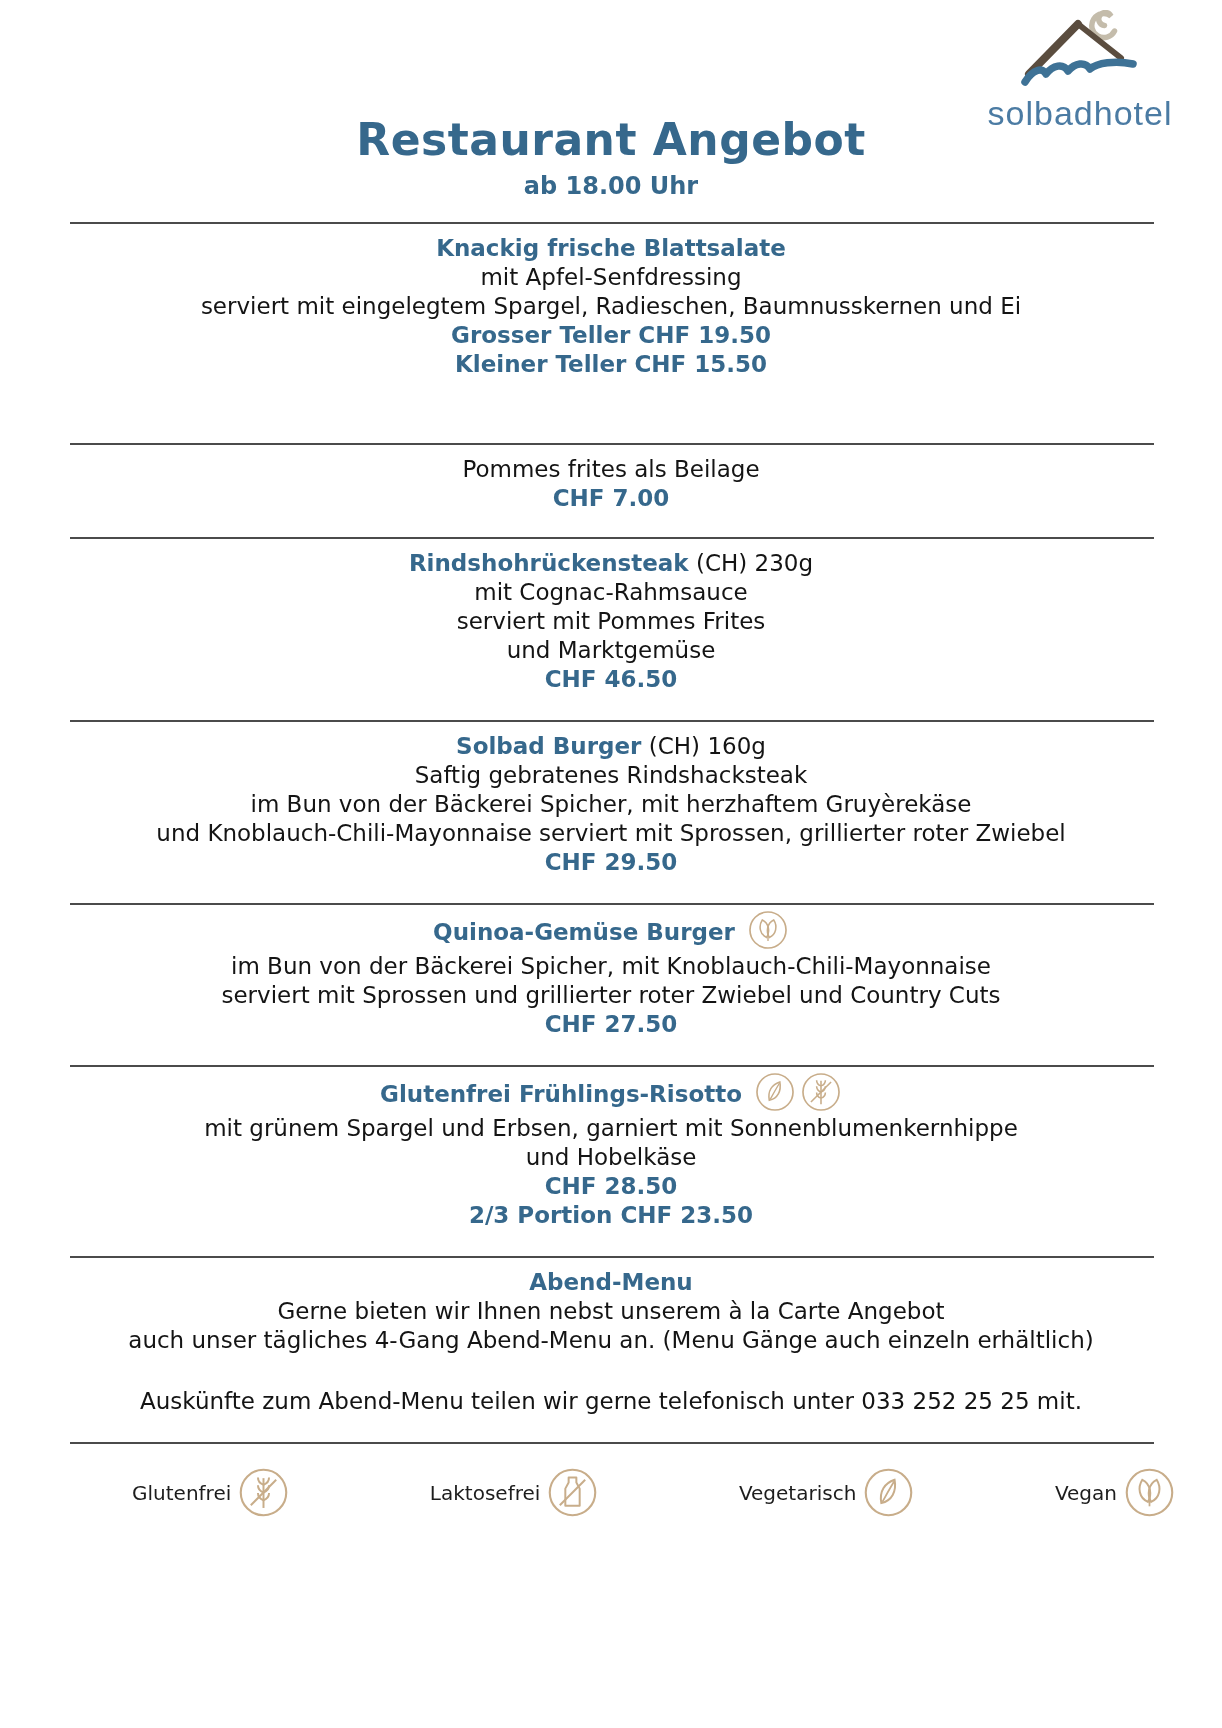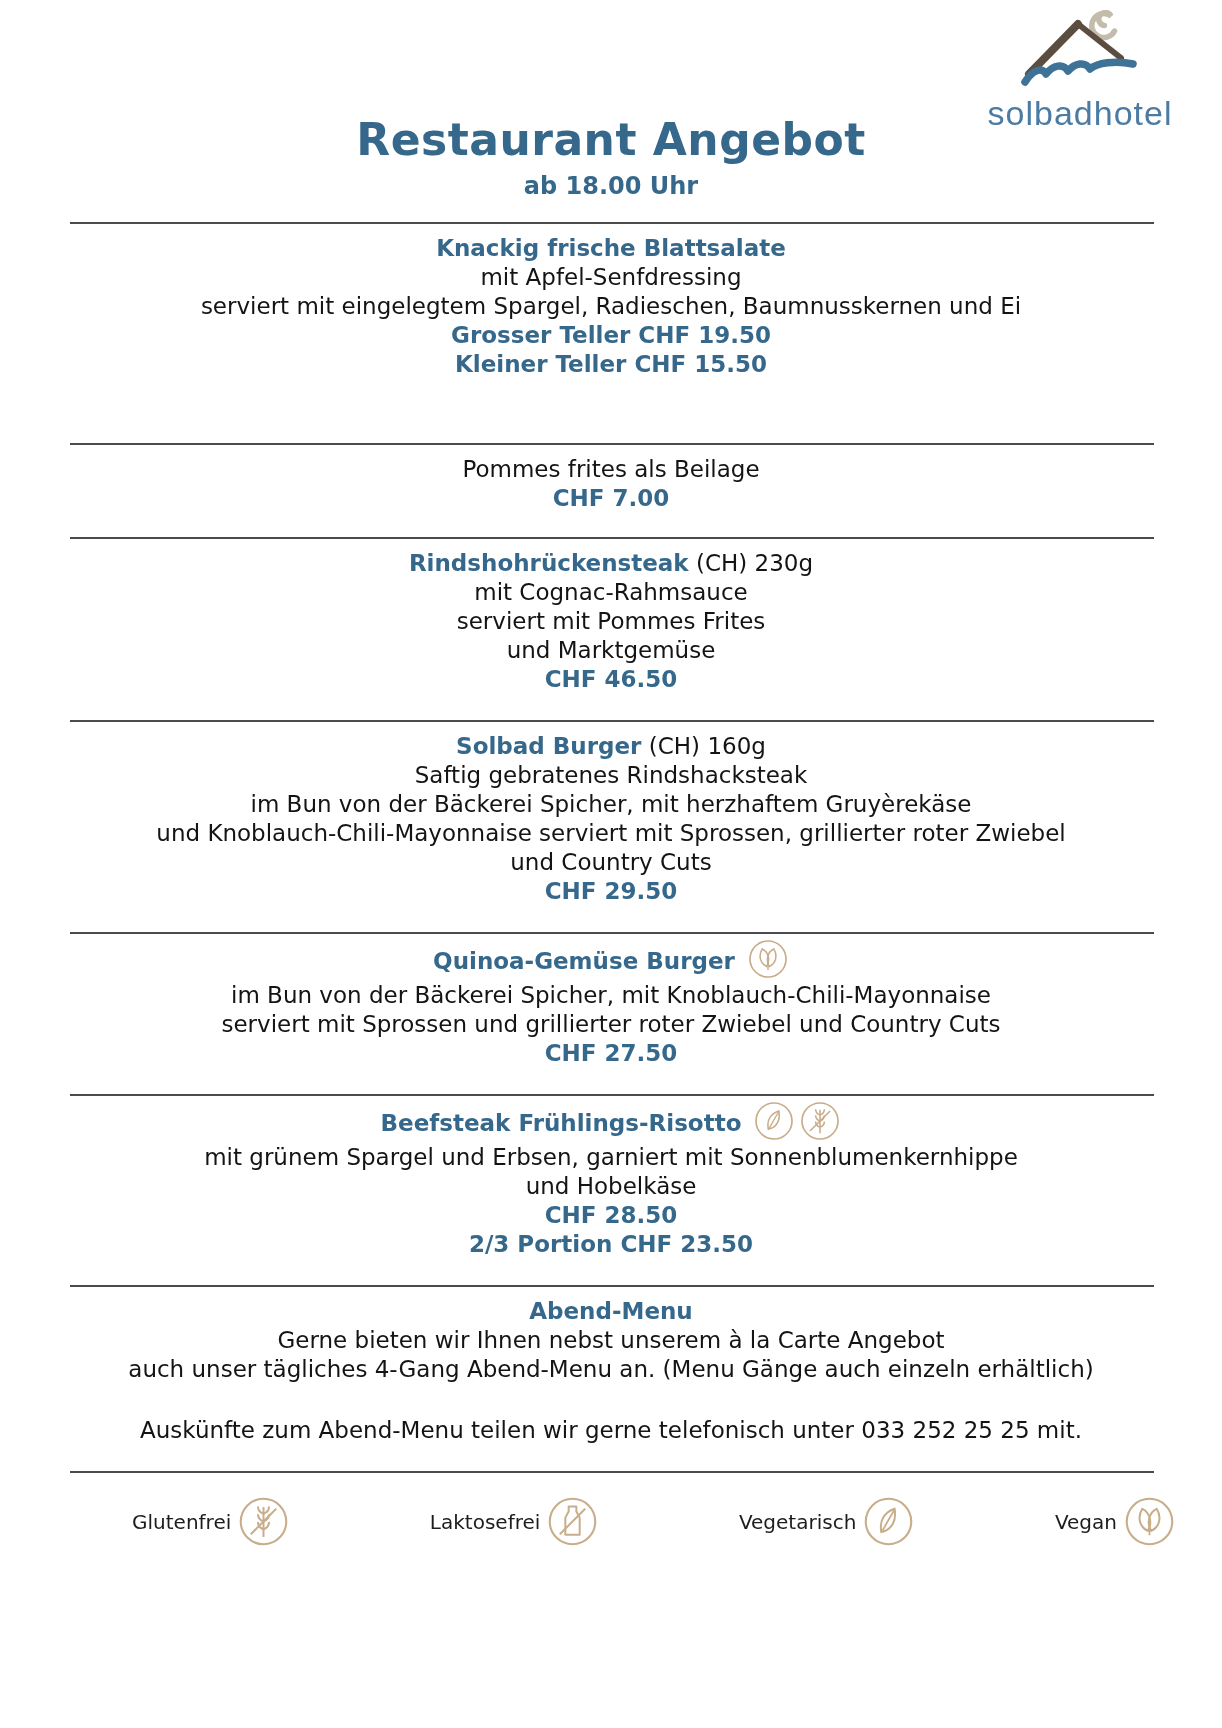--- a/index.html
+++ b/index.html
@@ -96,42 +96,41 @@
           <p class="price">CHF 46.50</p>
         </div>
       </section>
       <hr class="rule">
       <section class="menu-section s3">
         <div class="block">
           <p class="item-head"><span class="item-title">Solbad Burger</span><span class="item-suffix"> (CH) 160g</span></p>
           <p class="desc">Saftig gebratenes Rindshacksteak</p>
           <p class="desc">im Bun von der Bäckerei Spicher, mit herzhaftem Gruyèrekäse</p>
           <p class="desc">und Knoblauch-Chili-Mayonnaise serviert mit Sprossen, grillierter roter Zwiebel</p>
-          <p class="desc">und Country Cuts</p>
           <p class="price">CHF 29.50</p>
         </div>
       </section>
       <hr class="rule">
       <section class="menu-section s4">
         <div class="block">
           <p class="item-head"><span class="item-title">Quinoa-Gemüse Burger</span><span class="h-icon"><svg viewBox="0 0 48 48" fill="none" xmlns="http://www.w3.org/2000/svg">
                 <circle cx="24" cy="24" r="20.6" stroke="#c8ad8a" stroke-width="1.9" fill="none"></circle>
                 <path d="M22.5 32.5 C 14.5 29, 13 19.5, 17.5 12.5 C 25 16, 26.5 26, 22.5 32.5 Z" stroke="#c8ad8a" stroke-width="1.8"></path>
                 <path d="M25.5 32.5 C 33.5 29, 35 19.5, 30.5 12.5 C 23 16, 21.5 26, 25.5 32.5 Z" stroke="#c8ad8a" stroke-width="1.8"></path>
                 <path d="M24 36.5 C 24 31, 24 26, 24 21" stroke="#c8ad8a" stroke-width="1.6"></path>
               </svg></span></p>
           <p class="desc">im Bun von der Bäckerei Spicher, mit Knoblauch-Chili-Mayonnaise</p>
           <p class="desc">serviert mit Sprossen und grillierter roter Zwiebel und Country Cuts</p>
           <p class="price">CHF 27.50</p>
         </div>
       </section>
       <hr class="rule">
       <section class="menu-section s5">
         <div class="block">
-          <p class="item-head"><span class="item-title">Beefsteak Frühlings-Risotto</span><span class="h-icon"><svg viewBox="0 0 48 48" fill="none" xmlns="http://www.w3.org/2000/svg">
+          <p class="item-head"><span class="item-title">Glutenfrei Frühlings-Risotto</span><span class="h-icon"><svg viewBox="0 0 48 48" fill="none" xmlns="http://www.w3.org/2000/svg">
                 <circle cx="24" cy="24" r="20.6" stroke="#c8ad8a" stroke-width="1.9" fill="none"></circle>
                 <path d="M29.5 12.5 C 20.5 15.5, 15.5 23, 17.5 33.5 C 27 31.5, 31.5 23, 29.5 12.5 Z" stroke="#c8ad8a" stroke-width="1.8"></path>
                 <path d="M18.5 32.5 C 22 26, 26 19, 29 14" stroke="#c8ad8a" stroke-width="1.6"></path>
               </svg></span><span class="h-icon"><svg viewBox="0 0 48 48" fill="none" xmlns="http://www.w3.org/2000/svg">
                 <circle cx="24" cy="24" r="20.6" stroke="#c8ad8a" stroke-width="1.9" fill="none"></circle>
                 <path d="M24 38 V 11" stroke="#c8ad8a" stroke-width="1.8"></path>
                 <path d="M24 17 C 21 16, 19 13.5, 19 10.5" stroke="#c8ad8a" stroke-width="1.8"></path>
                 <path d="M24 17 C 27 16, 29 13.5, 29 10.5" stroke="#c8ad8a" stroke-width="1.8"></path>
                 <path d="M24 24 C 21 23, 19 20.5, 19 17.5" stroke="#c8ad8a" stroke-width="1.8"></path>
                 <path d="M24 24 C 27 23, 29 20.5, 29 17.5" stroke="#c8ad8a" stroke-width="1.8"></path>

